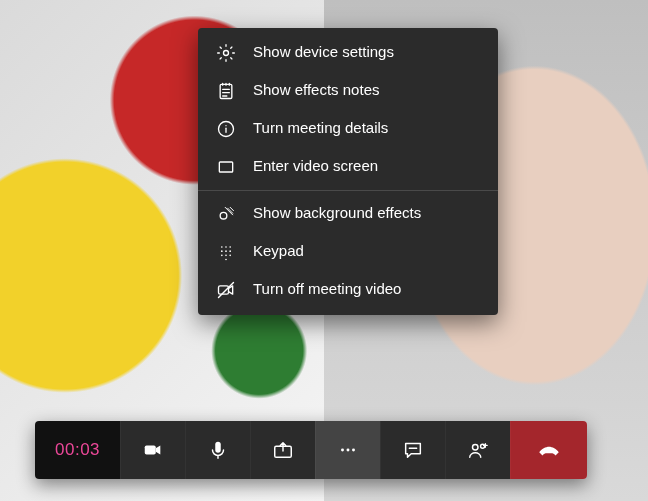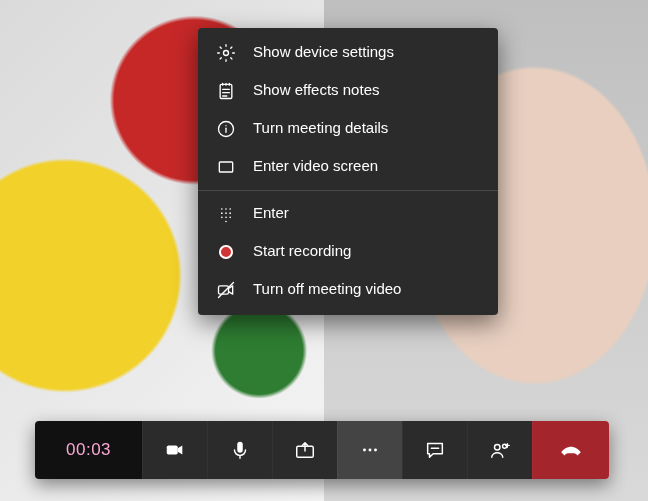--- a/index.html
+++ b/index.html
@@ -16,21 +16,21 @@
       radial-gradient(ellipse at 65% 45%, #e8cfc0 0 40%, transparent 41%),
       linear-gradient(180deg,#bfbfbf,#d9d9d9)}
   .menu{position:absolute;left:198px;top:28px;width:300px;background:#2b2b2b;color:#fff;border-radius:4px;
     box-shadow:0 8px 24px rgba(0,0,0,.5);padding:6px 0}
   .menu .item{display:flex;gap:17px;padding:9px 18px;font-size:15px;cursor:pointer}
   .menu .ico{width:20px;height:20px;flex:0 0 20px;display:flex;align-items:center;justify-content:center}
   .menu hr{border:none;border-top:1px solid #4a4a4a;margin:4px 0}
   .record-dot{width:14px;height:14px;border-radius:50%;background:#d13438;box-shadow:0 0 0 2px #fff inset,0 0 0 2px #2b2b2b}
   .toolbar{position:absolute;left:35px;bottom:22px;height:58px;display:flex;align-items:stretch;
     border-radius:4px;overflow:hidden;box-shadow:0 6px 18px rgba(0,0,0,.45)}
-  .tb-timer{background:#111;color:#f9a8d4;font-size:17px;display:flex;align-items:center;padding:0 31px;letter-spacing:.5px}
+  .tb-timer{background:#111;color:#ec4899;font-size:17px;display:flex;align-items:center;padding:0 20px;letter-spacing:.5px}
   .tb-btn{width:64px;background:#2b2b2b;color:#fff;display:flex;align-items:center;justify-content:center;cursor:pointer;border-left:1px solid rgba(255,255,255,.04)}
   .tb-btn.active{background:#444}
   .tb-btn.hangup{background:#a4262c;width:76px}
   svg{stroke:#fff;fill:none;stroke-width:1.6;stroke-linecap:round;stroke-linejoin:round}
 </style>
 </head>
 <body>
 
 <div class="stage">
   <div class="bg">
@@ -73,39 +73,42 @@
             <rect x="4" y="6" width="16" height="12" rx="1"></rect>
             <path d="M2 10V6h4M22 10V6h-4M2 14v4h4M22 14v4h-4" stroke-width="1.2" opacity="0"></path>
           </svg>
       </span>
       <span>Enter video screen</span>
     </div>
     <hr>
     <div class="item">
       <span class="ico">
         <svg viewBox="0 0 24 24" width="20" height="20">
+            <circle cx="9" cy="14" r="4"></circle>
+            <path d="M14 5l6 6M17 4l4 4M11 4l9 9" stroke-width="1.2"></path>
+          </svg>
+      </span>
+      <span>Show background effects</span>
+    </div>
+    <div class="item">
+      <span class="ico">
+        <svg viewBox="0 0 24 24" width="20" height="20">
           <circle cx="7" cy="6" r="1" fill="#fff" stroke="none"></circle>
             <circle cx="12" cy="6" r="1" fill="#fff" stroke="none"></circle>
             <circle cx="17" cy="6" r="1" fill="#fff" stroke="none"></circle>
           <circle cx="7" cy="11" r="1" fill="#fff" stroke="none"></circle>
             <circle cx="12" cy="11" r="1" fill="#fff" stroke="none"></circle>
             <circle cx="17" cy="11" r="1" fill="#fff" stroke="none"></circle>
           <circle cx="7" cy="16" r="1" fill="#fff" stroke="none"></circle>
             <circle cx="12" cy="16" r="1" fill="#fff" stroke="none"></circle>
             <circle cx="17" cy="16" r="1" fill="#fff" stroke="none"></circle>
           <circle cx="12" cy="21" r="1" fill="#fff" stroke="none"></circle>
         </svg>
       </span>
-      <span>Enter</span>
-    </div>
-    <div class="item">
-      <span class="ico">
-        <span class="record-dot"></span>
-      </span>
-      <span>Start recording</span>
+      <span>Keypad</span>
     </div>
     <div class="item">
       <span class="ico">
         <svg viewBox="0 0 24 24" width="20" height="20">
             <rect x="3" y="7" width="12" height="10" rx="2"></rect>
             <path d="M15 10l5-3v10l-5-3"></path>
             <path d="M3 21L21 3"></path>
           </svg>
       </span>
       <span>Turn off meeting video</span>

